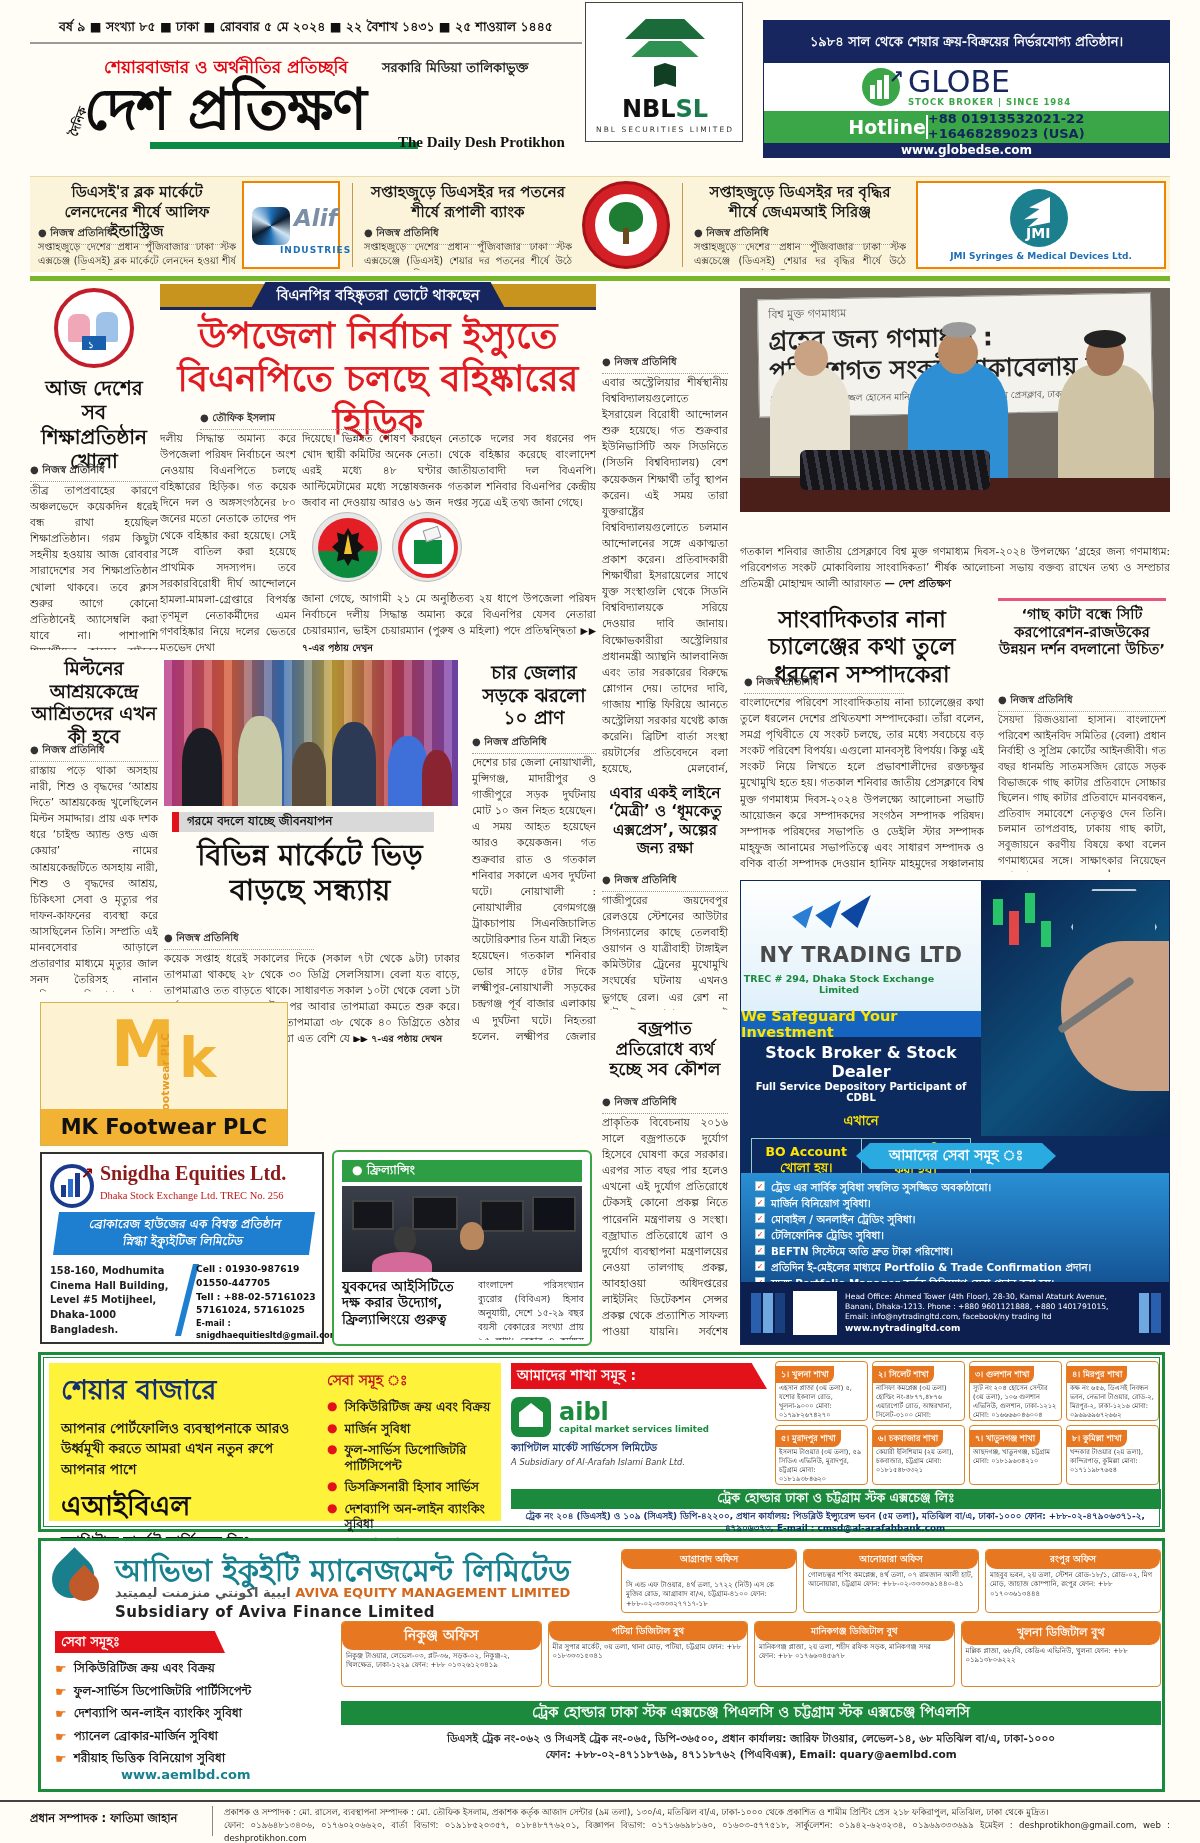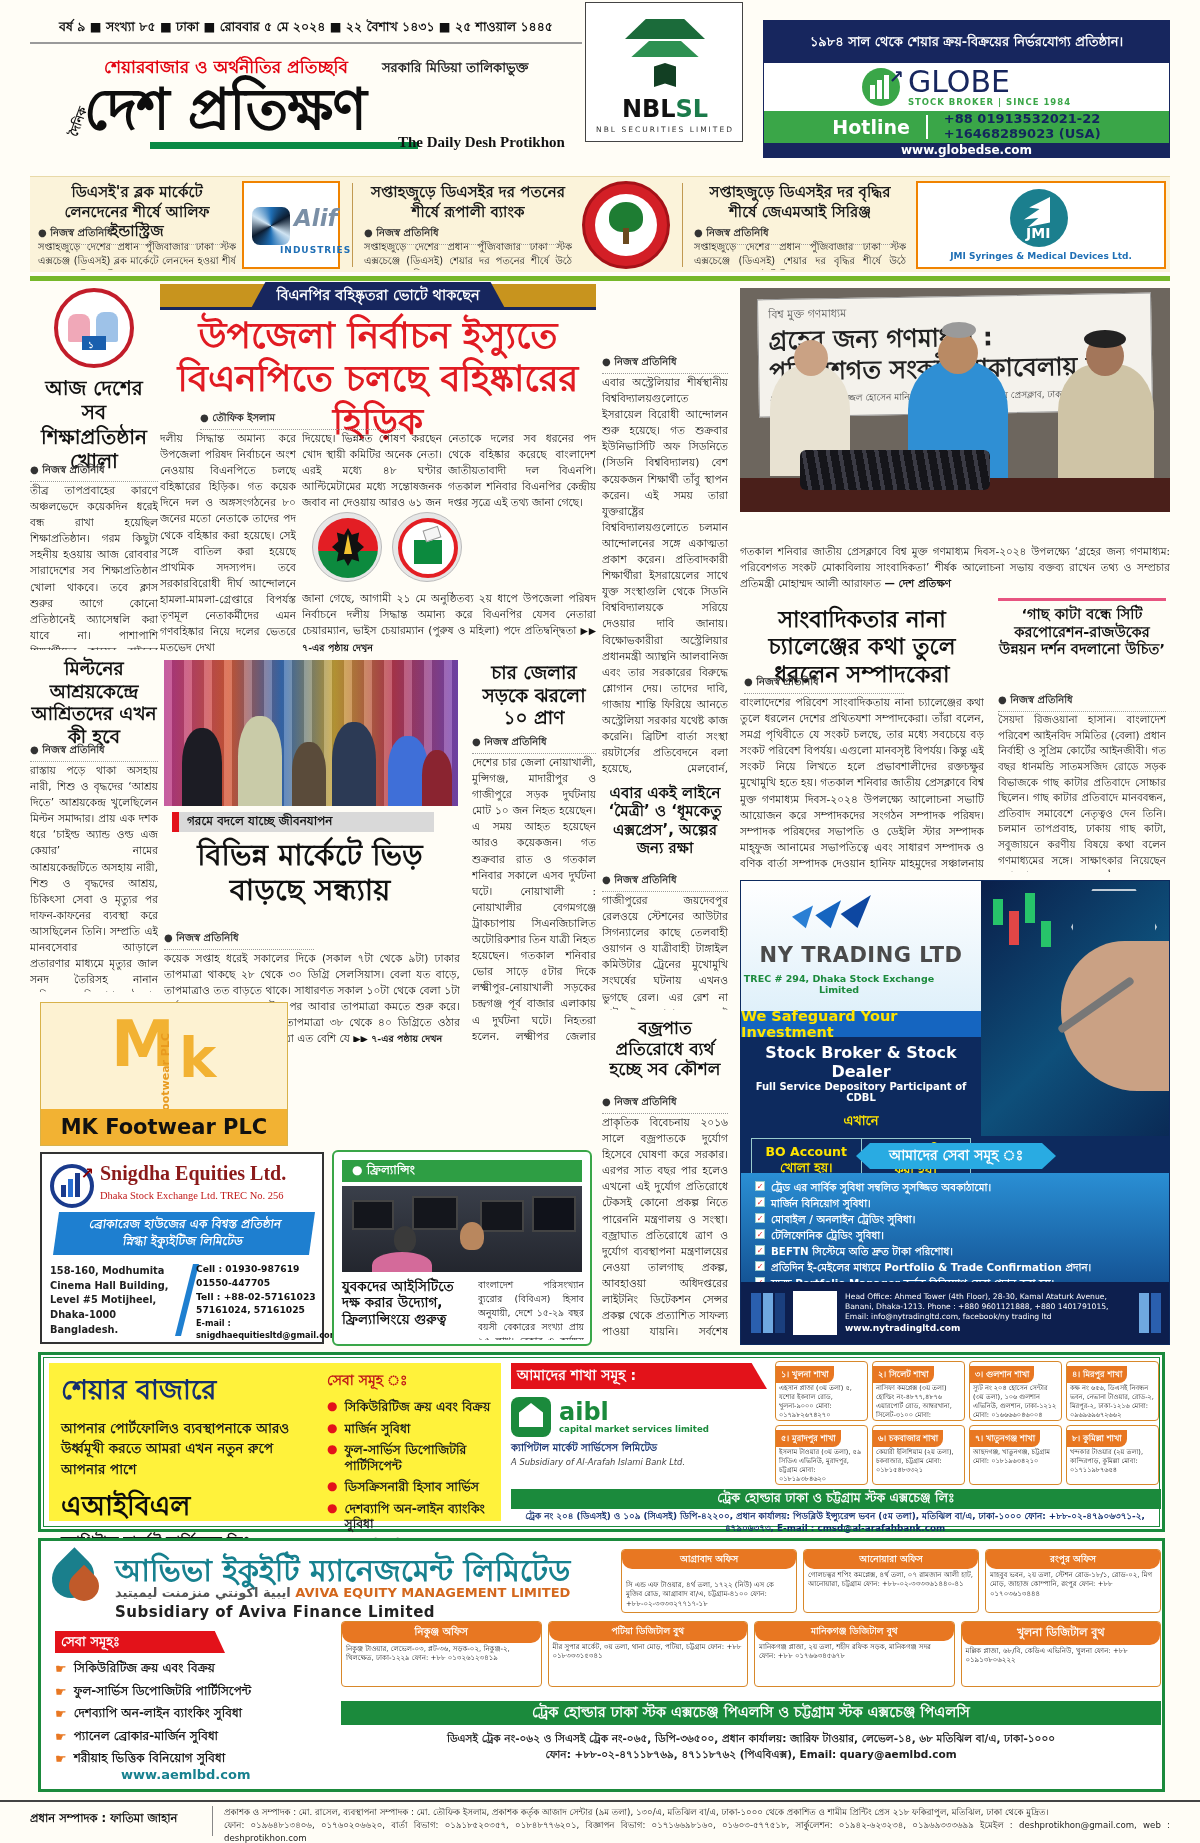--- a/index.html
+++ b/index.html
@@ -62,21 +62,21 @@
         <div style="position:absolute;left:8px;bottom:7px;width:5px;height:14px;background:#fff"></div>
         <div style="position:absolute;left:15px;bottom:7px;width:5px;height:19px;background:#fff"></div>
         <div style="position:absolute;left:22px;bottom:7px;width:5px;height:24px;background:#fff"></div>
         <div style="position:absolute;right:-4px;top:-2px;color:#17265e;font-size:18px;font-weight:bold">↗</div>
       </div>
       <div>
         <div style="font-size:30px;font-weight:400;color:#17265e;line-height:1">GLOBE</div>
         <div style="font-size:8.5px;font-weight:bold;color:#3aa648;letter-spacing:1px">STOCK BROKER  |  SINCE 1984</div>
       </div>
     </div>
-    <div style="height:32px;background:#3aa648;display:flex;align-items:center;justify-content:center;gap:16px">
+    <div style="height:32px;background:#3aa648;display:flex;align-items:center;justify-content:center;gap:0">
       <span style="color:#fff;font-size:19px;font-weight:bold">Hotline</span>
       <span style="width:2px;height:24px;background:#fff"></span>
       <span style="color:#13265c;font-weight:900;font-size:13px;line-height:1.15;text-align:left"><span>+88 01913532021-22</span><br><span>+16468289023 (USA)</span></span>
     </div>
     <div class="navy ctr" style="height:14px;color:#fff;font-size:12px;font-weight:bold;line-height:14px">www.globedse.com</div>
   </div>
 
   <div class="abs" style="left:30px;top:176px;width:1140px;height:96px;background:#fbf3da;border-top:1px solid #e8d9a8">
     <div class="abs brief-h" style="left:8px;top:6px;width:198px">ডিএসই'র ব্লক মার্কেটে লেনদেনের শীর্ষে আলিফ ইন্ডাস্ট্রিজ</div>
     <div class="abs rep" style="left:8px;top:48px;width:198px">● নিজস্ব প্রতিনিধি</div>
@@ -480,21 +480,21 @@
         </div>
 
         <div class="obox" style="flex:1;height:64px">
           <div class="ohead" style="border-radius:0 0 10px 10px;display:block;text-align:center;font-size:9px">রংপুর অফিস</div>
           <div class="tinytxt" style="padding:2px 4px;font-size:7px">মাহবুব ভবন, ২য় তলা, স্টেশন রোড-১৮/১, রোড-০২, মিগ মোড়, জাহাজ কোম্পানি, রংপুর ফোন: +৮৮ ০১৭০৩৬১৩৪৪৪</div>
         </div>
       </div>
     <div style="position:absolute;left:300px;top:80px;width:820px;display:flex;gap:6px">
 
         <div class="obox" style="flex:1;height:66px">
-          <div class="ohead" style="border-radius:0 0 10px 10px;display:block;text-align:center;font-size:10px">নিকুঞ্জ অফিস</div>
+          <div class="ohead" style="border-radius:0 0 10px 10px;display:block;text-align:center;font-size:14px">নিকুঞ্জ অফিস</div>
           <div class="tinytxt" style="padding:2px 4px;font-size:7px">নিকুঞ্জ টাওয়ার, লেভেল-০৩, প্লট-৩৬, সড়ক-০২, নিকুঞ্জ-২, খিলক্ষেত, ঢাকা-১২২৯ ফোন: +৮৮ ০১৩২৬১২৩৪১৯</div>
         </div>
 
         <div class="obox" style="flex:1;height:66px">
           <div class="ohead" style="border-radius:0 0 10px 10px;display:block;text-align:center;font-size:9px">পটিয়া ডিজিটাল বুথ</div>
           <div class="tinytxt" style="padding:2px 4px;font-size:7px">মীর সুপার মার্কেট, ৩য় তলা, থানা মোড়, পটিয়া, চট্টগ্রাম ফোন: +৮৮ ০১৮৩৩৩১৫৩৪১</div>
         </div>
 
         <div class="obox" style="flex:1;height:66px">
           <div class="ohead" style="border-radius:0 0 10px 10px;display:block;text-align:center;font-size:9px">মানিকগঞ্জ ডিজিটাল বুথ</div>

